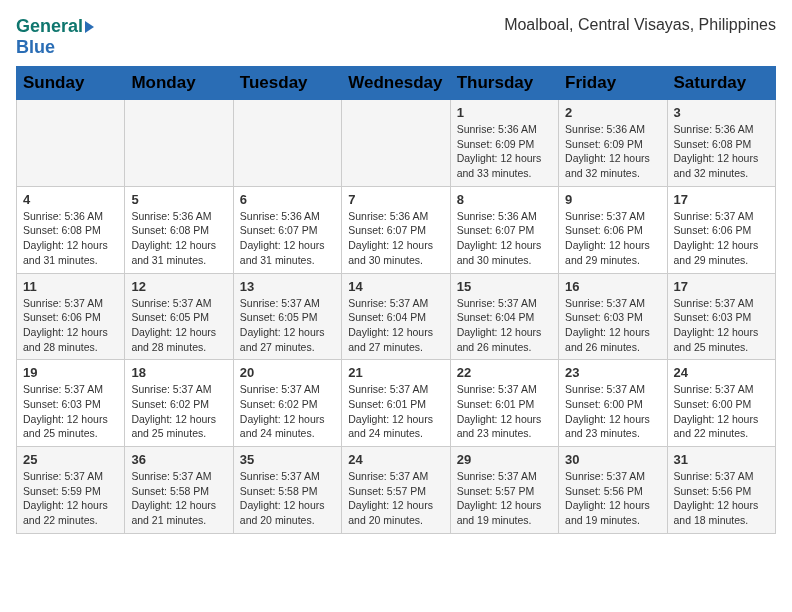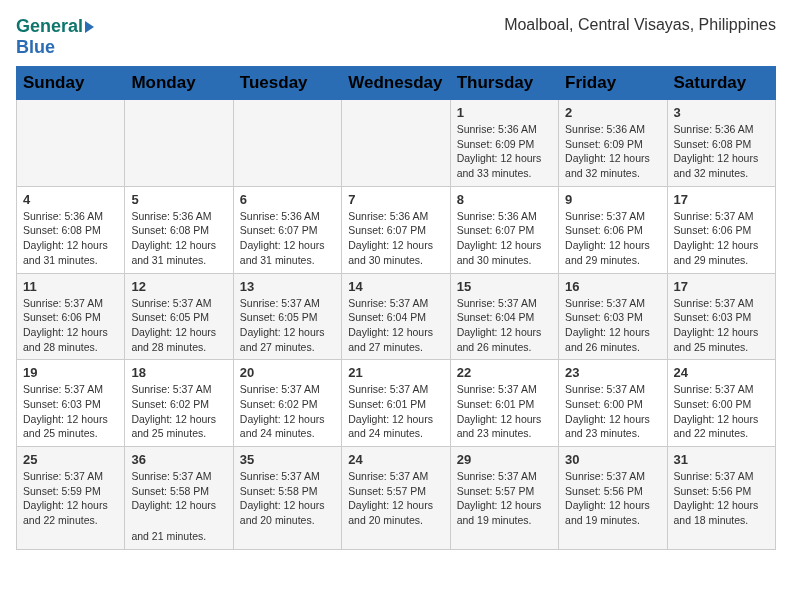--- a/index.html
+++ b/index.html
@@ -288,21 +288,21 @@
           <span style="display: block; line-height: 1.4;">Sunrise: 5:37 AM</span>
           <span style="display: block; line-height: 1.4;">Sunset: 5:59 PM</span>
           <span style="display: block; line-height: 1.4;">Daylight: 12 hours</span>
           <span style="display: block; line-height: 1.4;">and 22 minutes.</span>
         </td>
         <td>
           <span class="day-num">36</span>
           <span style="display: block; line-height: 1.4;">Sunrise: 5:37 AM</span>
           <span style="display: block; line-height: 1.4;">Sunset: 5:58 PM</span>
           <span style="display: block; line-height: 1.4;">Daylight: 12 hours</span>
-          <span style="display: block; line-height: 1.4; margin-top: 16px;">and 21 minutes.</span>
+          <span style="display: block; line-height: 1.4;">and 21 minutes.</span>
         </td>
         <td>
           <span class="day-num">35</span>
           <span style="display: block; line-height: 1.4;">Sunrise: 5:37 AM</span>
           <span style="display: block; line-height: 1.4;">Sunset: 5:58 PM</span>
           <span style="display: block; line-height: 1.4;">Daylight: 12 hours</span>
           <span style="display: block; line-height: 1.4;">and 20 minutes.</span>
         </td>
         <td>
           <span class="day-num">24</span>

